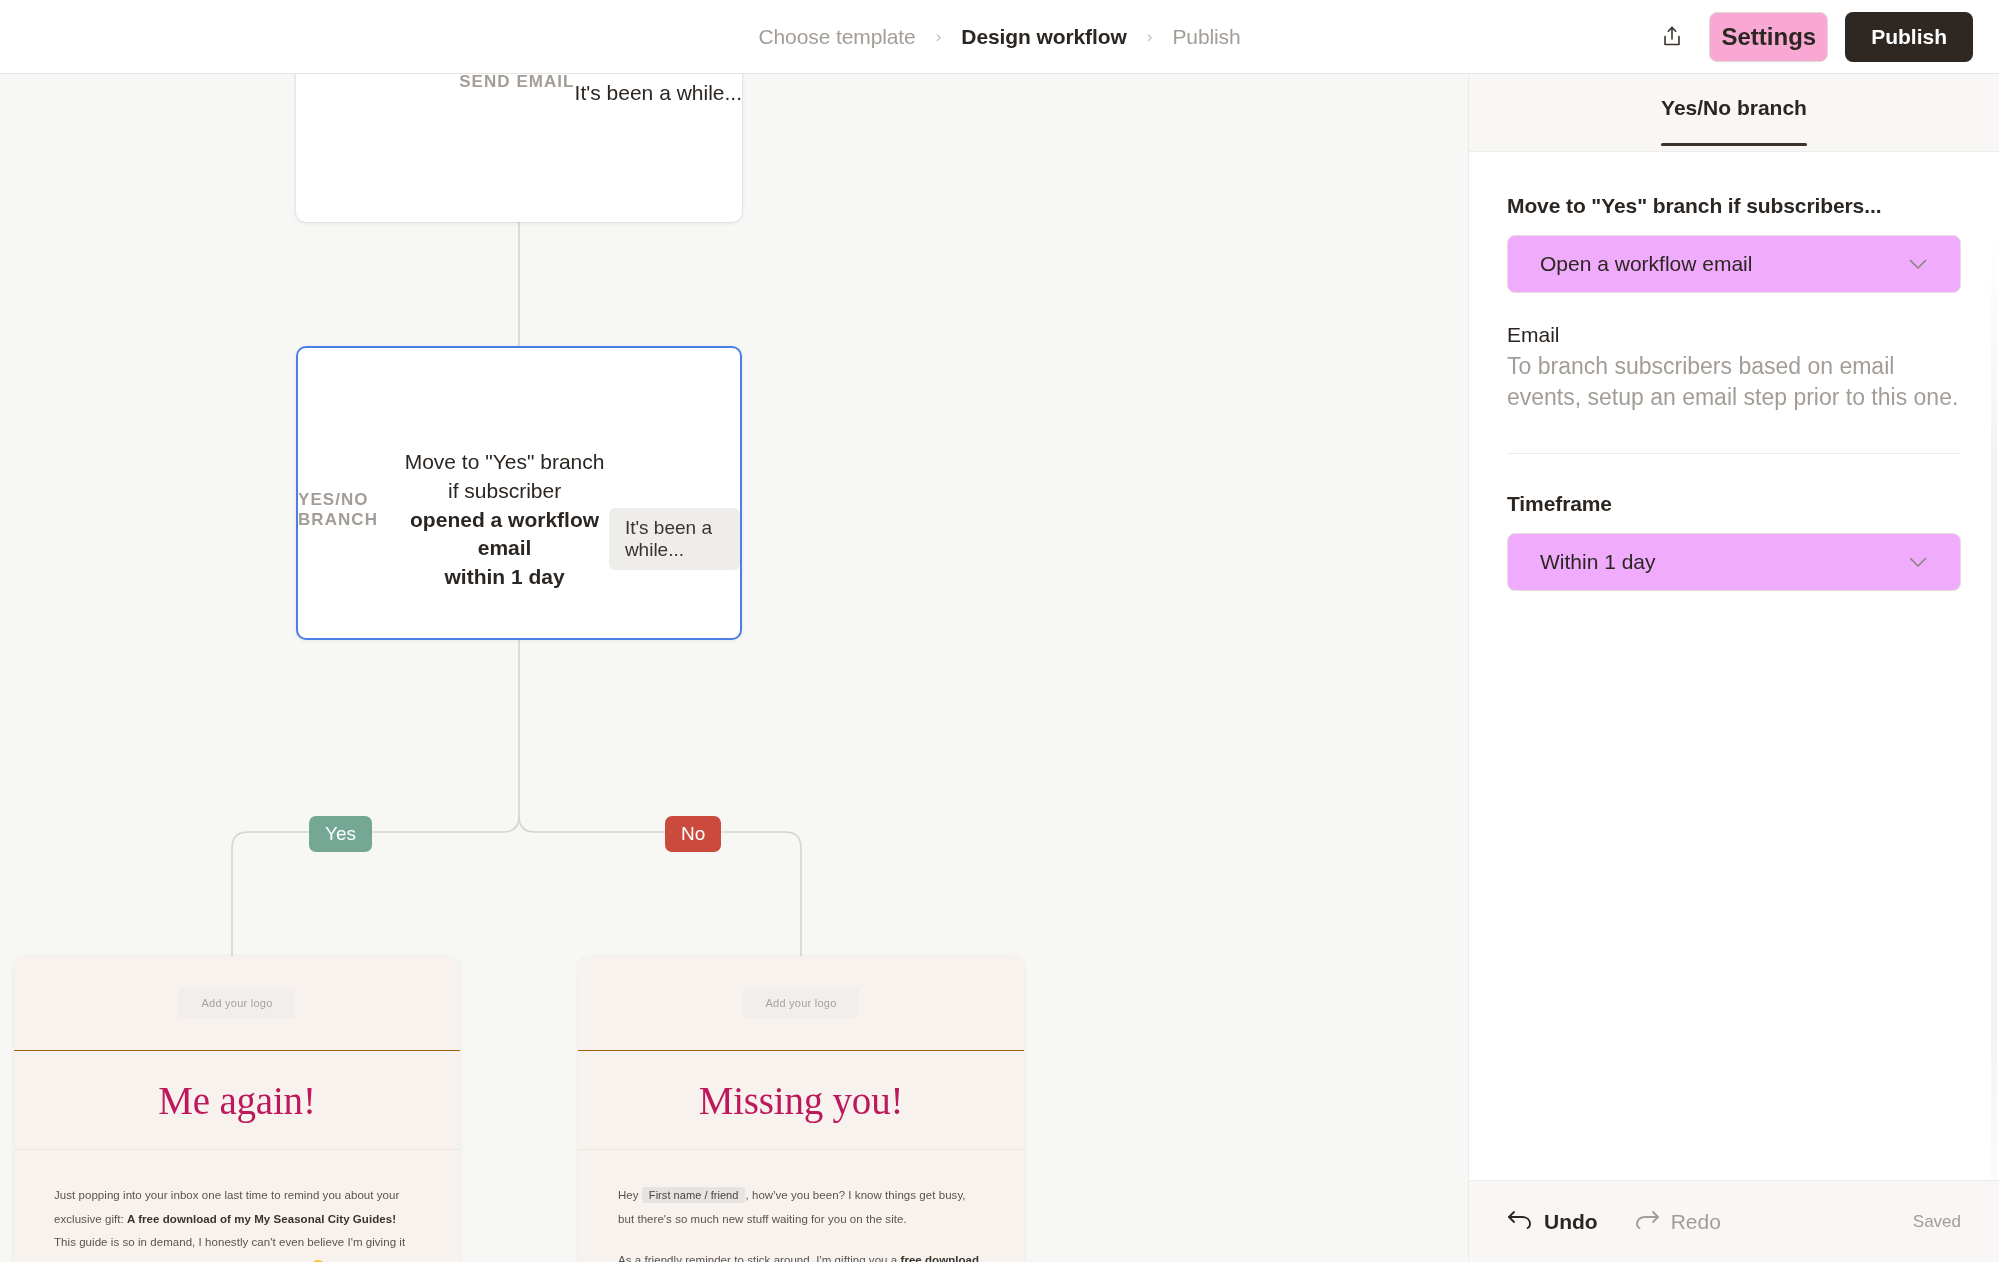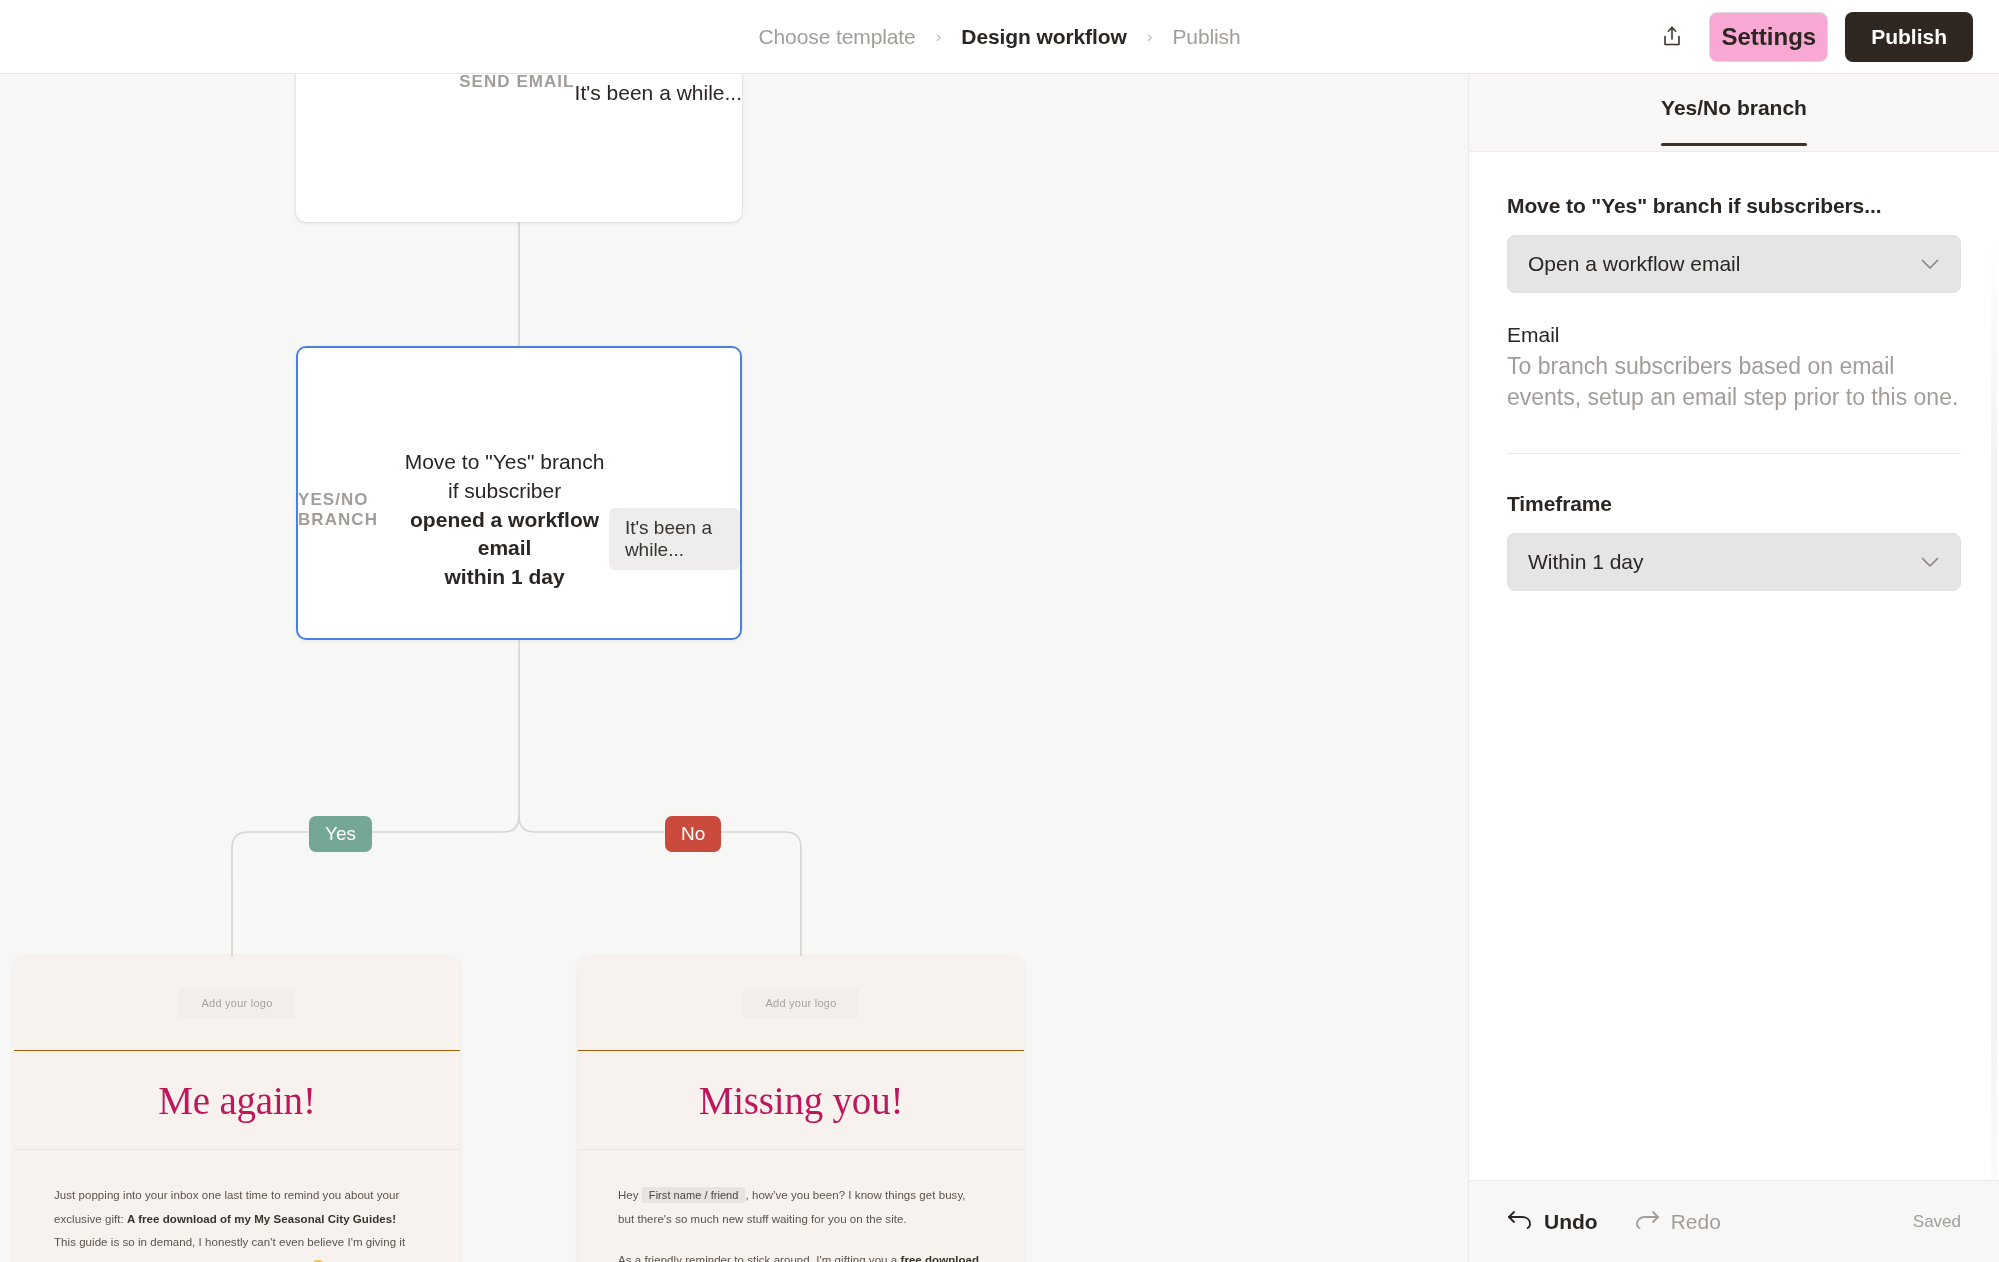--- a/index.html
+++ b/index.html
@@ -179,23 +179,23 @@
     font-size: 21px; font-weight: 700; color: #2b2622;
     margin-bottom: 17px; letter-spacing: -0.1px;
   }
   .field-label-plain { font-size: 21px; color: #2b2622; margin-bottom: 4px; }
   .field-help {
     font-size: 23px; color: #a39d98; line-height: 1.35;
     margin-bottom: 16px;
   }
   .select-box {
     height: 58px; border: 1px solid #e2dfdc; border-radius: 8px;
-    background: #e5e5e5;
+    background: #f0abfc;
     display: flex; align-items: center;
-    padding: 0 20px; cursor: pointer;
+    padding: 0 32px; cursor: pointer;
     font-size: 21px; color: #2b2622;
     position: relative;
   }
   .select-box.focused { border: 1.5px solid #6b6058; }
   .select-val { flex: 1 1 auto; white-space: nowrap; overflow: hidden; }
   .caret {
     width: 20px; height: 20px; flex: 0 0 auto;
     display: flex; align-items: center; justify-content: center;
   }
   .text-caret {

